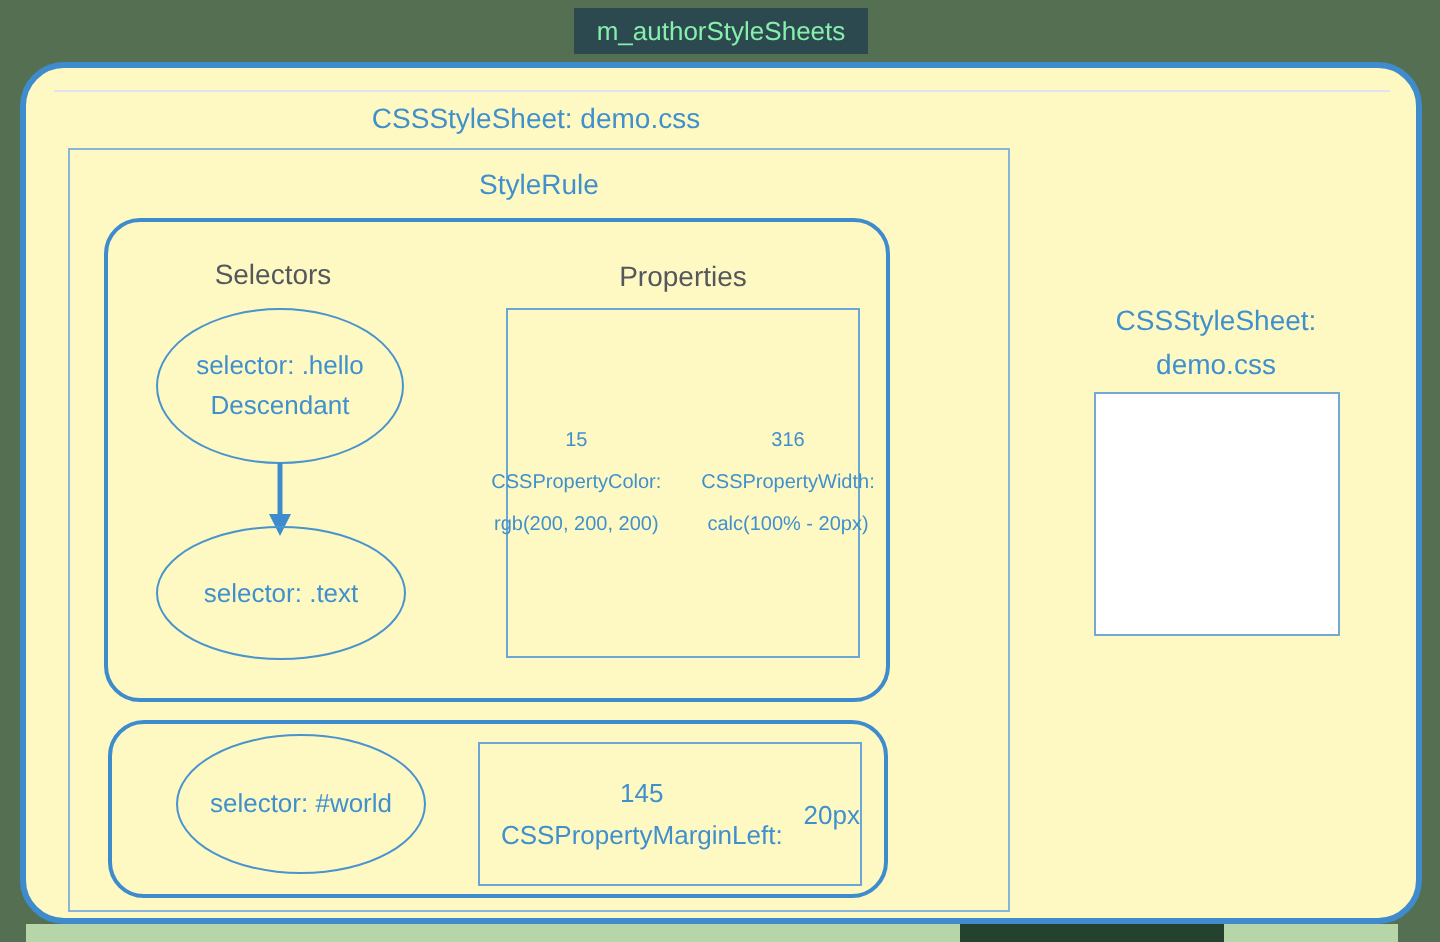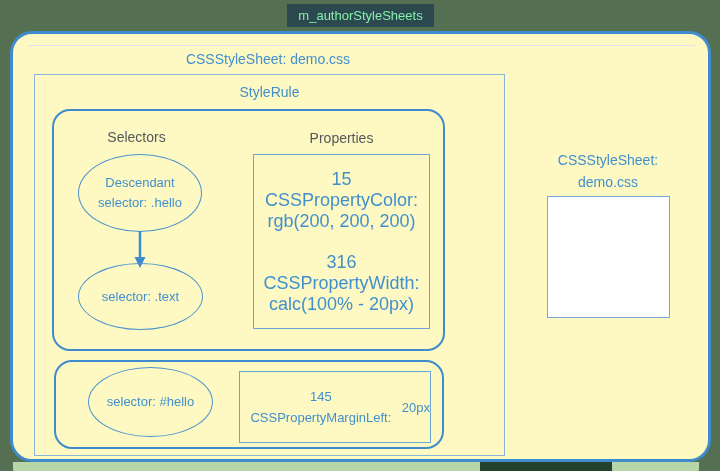--- a/index.html
+++ b/index.html
@@ -104,25 +104,25 @@
 
   .arrow-down {
     position: absolute; left: 80px; top: 120px;
     width: 12px; height: 38px;
   }
 
   .props-rect {
     position: absolute; left: 199px; top: 43px;
     width: 177px; height: 175px;
     border: 1px solid #6ba6d6;
-    display: flex; flex-direction: column;
+    display: flex; flex-direction: row;
     align-items: center; justify-content: center;
     gap: 20px;
     text-align: center;
-    font-size: 18px; line-height: 21px;
+    font-size: 10px; line-height: 21px;
   }
 
   .prop-rect2 {
     position: absolute; left: 183px; top: 9px;
     width: 192px; height: 72px;
     border: 1px solid #6ba6d6;
     display: flex; flex-direction: row;
     align-items: center; justify-content: center;
     text-align: center;
     font-size: 13px; line-height: 21px;
@@ -161,22 +161,22 @@
     <div class="stylerule-box">
 
       <div class="stylerule-label blue-text">StyleRule</div>
 
       <div class="group1">
 
         <div class="selectors-header gray-text">Selectors</div>
         <div class="properties-header gray-text">Properties</div>
 
         <div class="ellipse ellipse1 blue-text">
+          <span>selector: .hello</span>
           <span>Descendant</span>
-          <span>selector: .hello</span>
         </div>
 
         <svg class="arrow-down" viewBox="0 0 12 38" xmlns="http://www.w3.org/2000/svg">
           <line x1="6" y1="0" x2="6" y2="27" stroke="#3e8ccd" stroke-width="2.5"></line>
           <polygon points="0.5,26 11.5,26 6,37" fill="#3e8ccd"></polygon>
         </svg>
 
         <div class="ellipse ellipse2 blue-text">
           <span>selector: .text</span>
         </div>
@@ -190,21 +190,21 @@
             <div>316 CSSPropertyWidth:</div>
             <div>calc(100% - 20px)</div>
           </div>
         </div>
 
       </div>
 
       <div class="group2">
 
         <div class="ellipse ellipse3 blue-text">
-          <span>selector: #hello</span>
+          <span>selector: #world</span>
         </div>
 
         <div class="prop-rect2 blue-text">
           <div>145 CSSPropertyMarginLeft:</div>
           <div>20px</div>
         </div>
 
       </div>
 
     </div>

